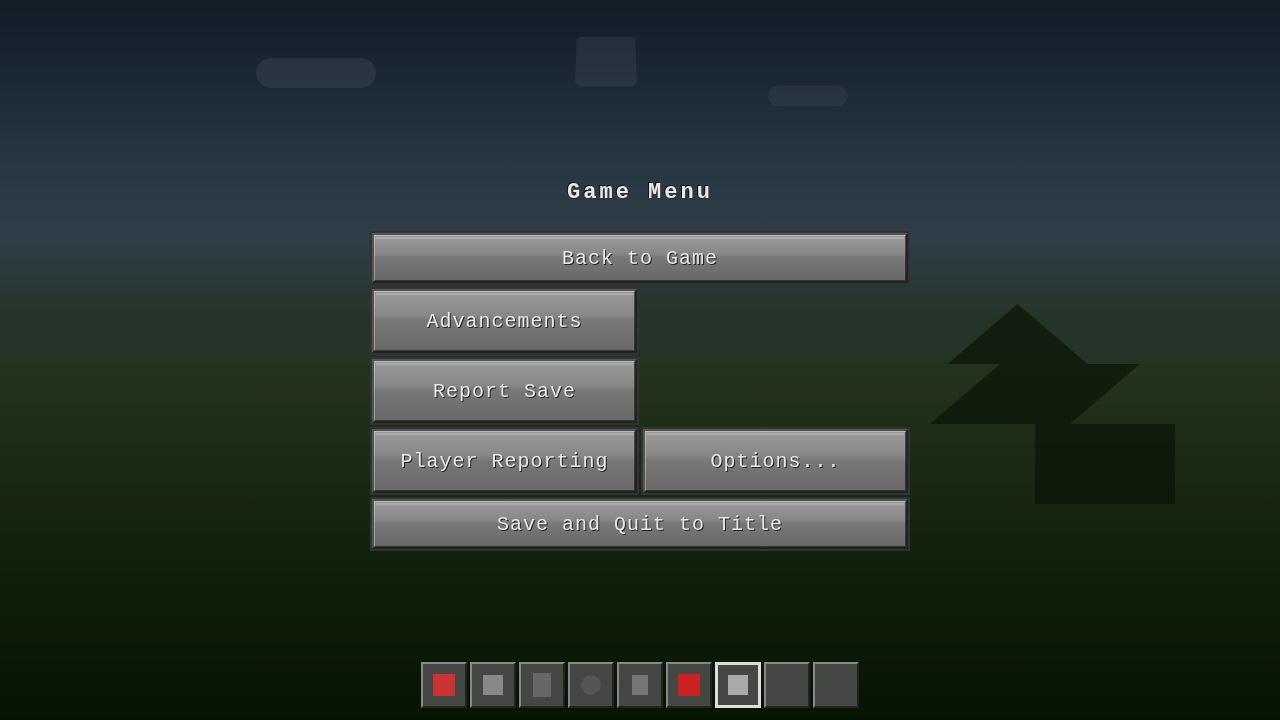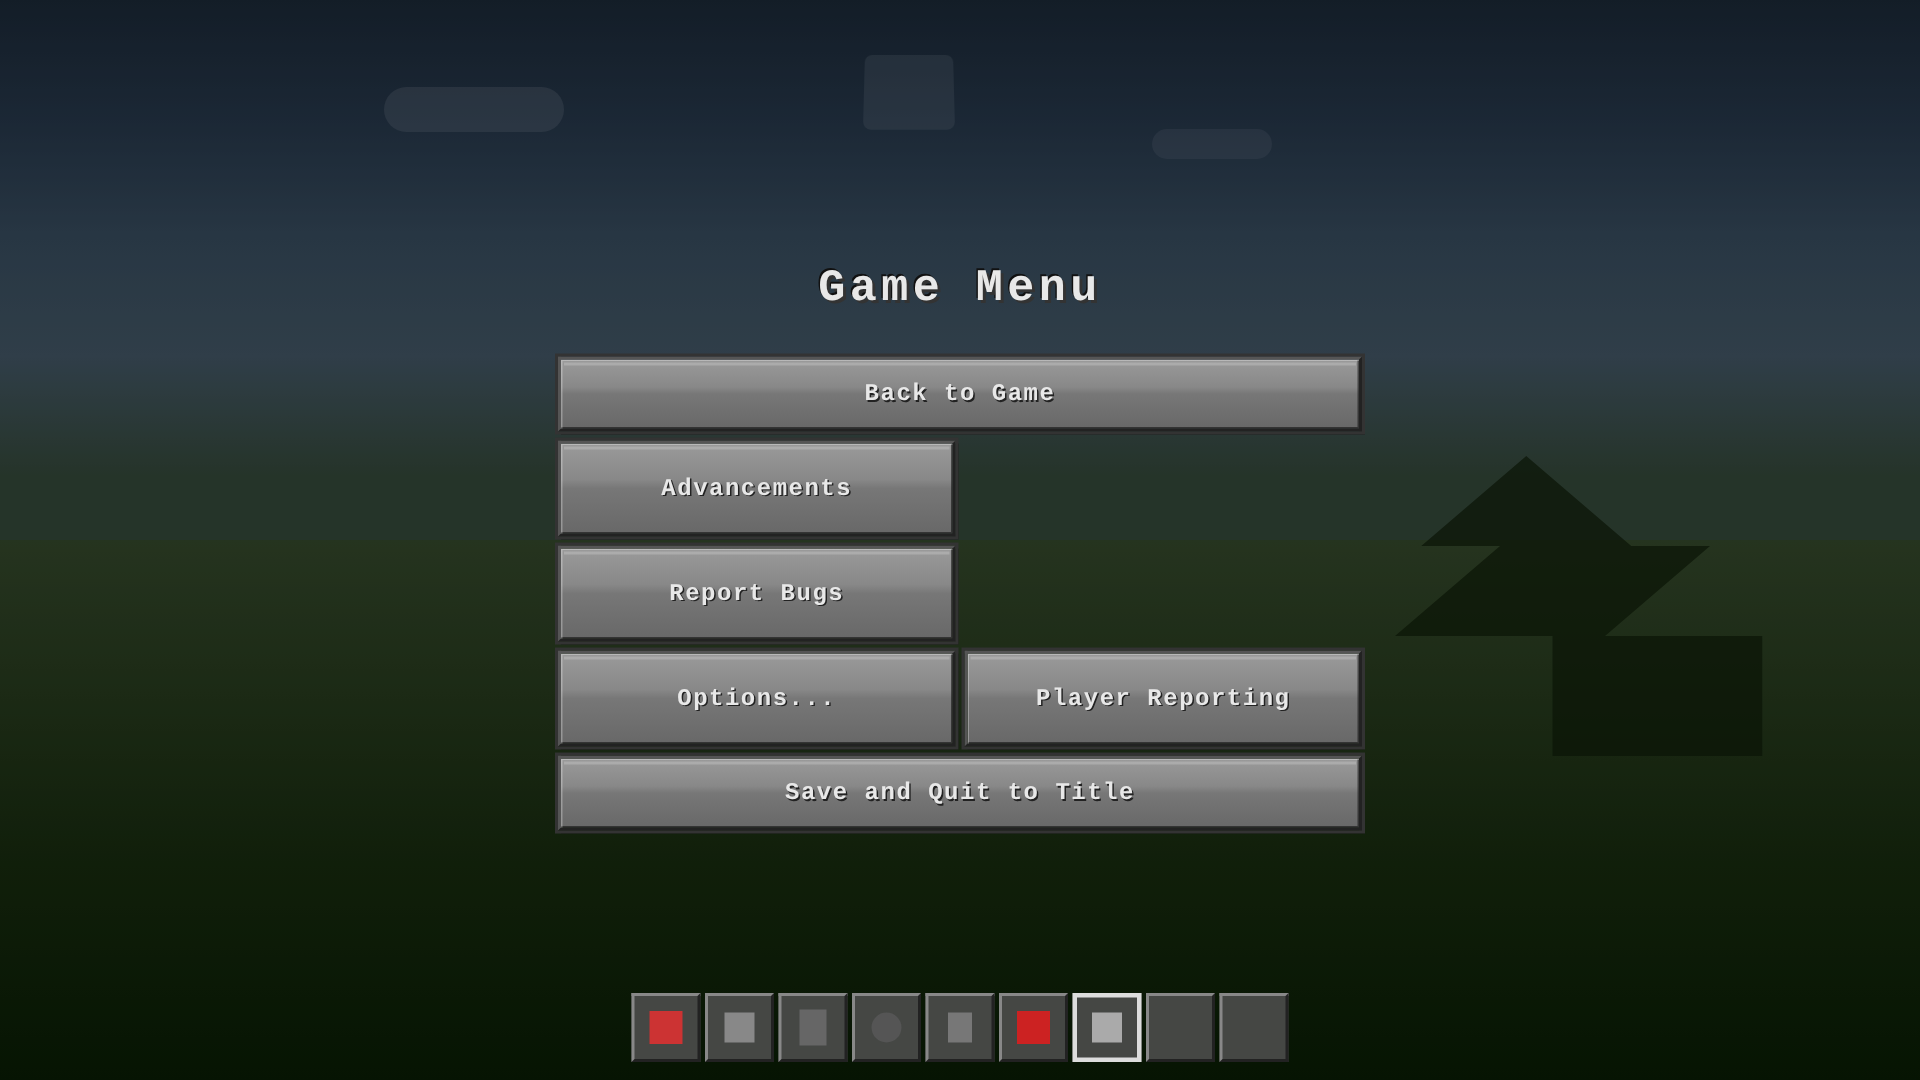--- a/index.html
+++ b/index.html
@@ -145,44 +145,44 @@
       display: flex;
       flex-direction: column;
       align-items: center;
       gap: 0;
       width: 560px;
     }
 
     
     .game-menu-title {
       color: #e8e8e8;
-      font-size: 30px;
+      font-size: 22px;
       font-family: 'Courier New', monospace;
       letter-spacing: 3px;
       text-shadow: 2px 2px 0px #333, -1px -1px 0px #111;
       margin-bottom: 28px;
       font-weight: bold;
     }
 
     
     .mc-button {
       display: flex;
       align-items: center;
       justify-content: center;
       background: linear-gradient(180deg, #9a9a9a 0%, #888 40%, #777 50%, #686868 100%);
       border: none;
       cursor: pointer;
       color: #e8e8e8;
       font-family: 'Courier New', monospace;
-      font-size: 16px;
+      font-size: 20px;
       letter-spacing: 1px;
       text-shadow: 1px 1px 0px #222;
       position: relative;
       outline: none;
-      font-weight: bold;
+      font-weight: normal;
       
       box-shadow: 
         inset 1px 1px 0px rgba(255,255,255,0.3),
         inset -1px -1px 0px rgba(0,0,0,0.5),
         2px 2px 0px rgba(0,0,0,0.6);
     }
 
     .mc-button::before {
       content: '';
       position: absolute;
@@ -234,26 +234,26 @@
 <div class="menu-container">
   <h1 class="game-menu-title">Game Menu</h1>
 
   <button class="mc-button btn-full">Back to Game</button>
 
   <div class="btn-row">
     <button class="mc-button btn-half">Advancements</button>
   </div>
 
   <div class="btn-row">
-    <button class="mc-button btn-half">Report Bugs</button>
+    <button class="mc-button btn-half">Report Save</button>
   </div>
 
   <div class="btn-row">
+    <button class="mc-button btn-half">Player Reporting</button>
     <button class="mc-button btn-half">Options...</button>
-    <button class="mc-button btn-half">Player Reporting</button>
   </div>
 
   <button class="mc-button btn-full">Save and Quit to Title</button>
 </div>
 
 <div class="hotbar">
   <div class="hotbar-slot">
     <div class="item-red"></div>
   </div>
   <div class="hotbar-slot">

